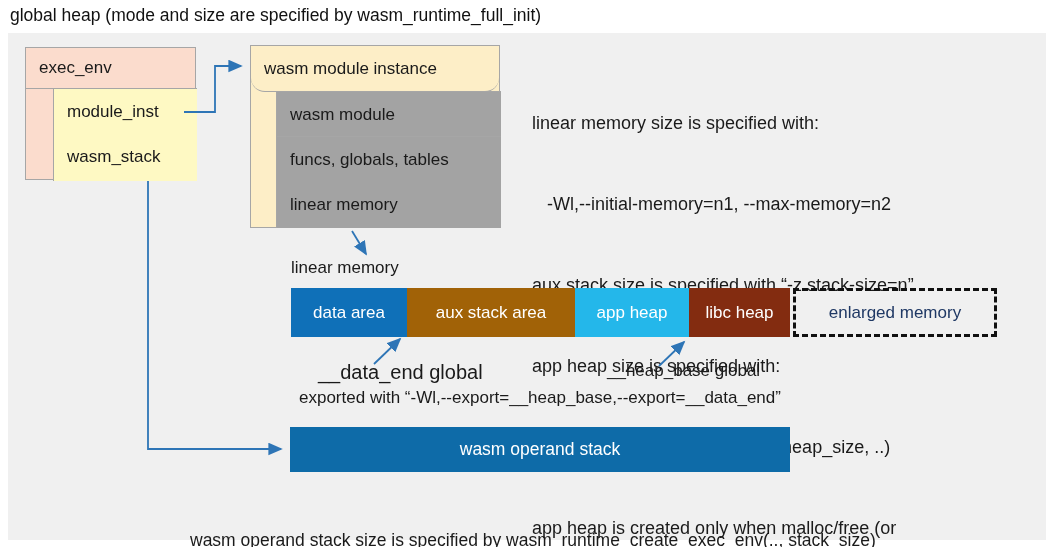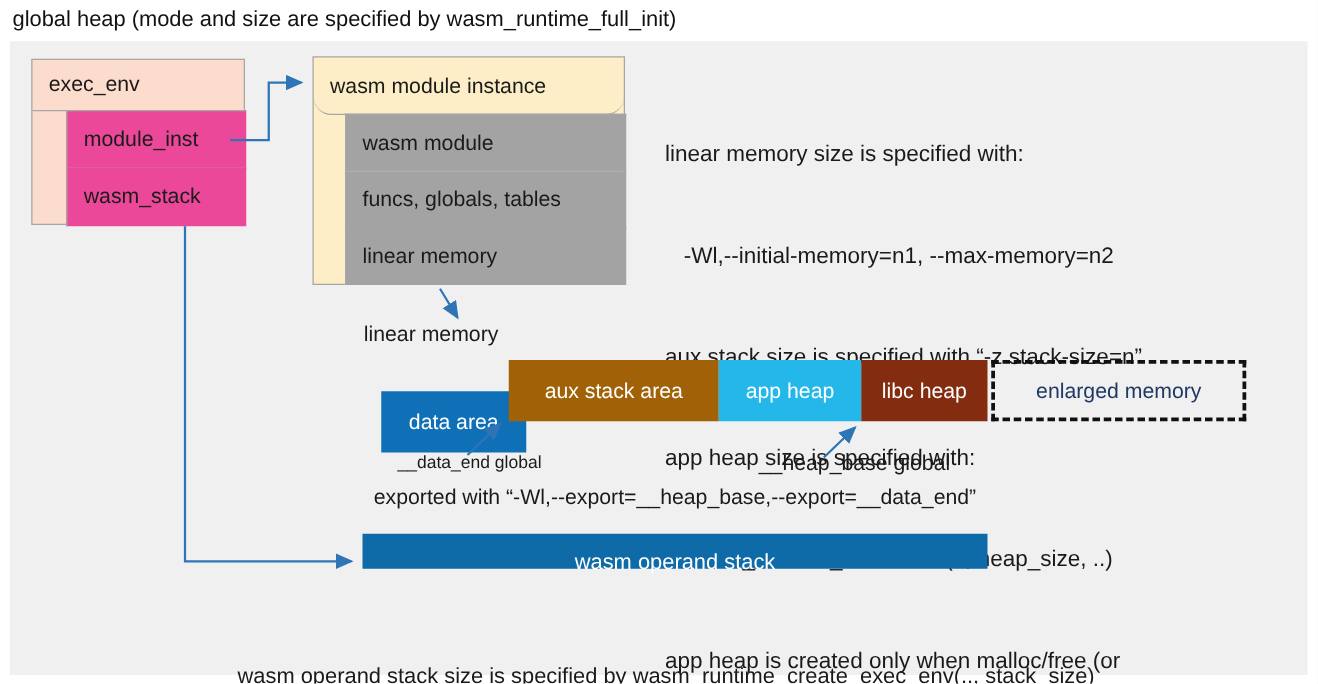--- a/index.html
+++ b/index.html
@@ -14,50 +14,50 @@
   
   .box{box-sizing:border-box;border:1px solid #a6a6a6;}
   .exec-box{left:25px;top:47px;width:171px;height:133px;background:#fbdccd;}
   .inst-box{left:250px;top:45px;width:250px;height:183px;background:#fdeec7;}
   .box-title{position:absolute;left:0;top:0;width:100%;box-sizing:border-box;
     border-bottom:1px solid #a6a6a6;padding-left:13px;font-size:17px;white-space:nowrap;}
   .exec-box .box-title{height:41px;line-height:40px;}
   .inst-box .box-title{height:46px;line-height:45px;border-radius:14px;}
   .sub-row{position:absolute;box-sizing:border-box;border-left:1px solid #a6a6a6;
     padding-left:13px;font-size:17px;white-space:nowrap;}
-  .exec-box .sub-row{left:27px;width:144px;height:47px;line-height:46px;background:#ec4899;}
+  .exec-box .sub-row{left:27px;width:144px;height:47px;line-height:46px;background:#fef9c3;}
   .exec-box .sub-row.r0{top:40px;border-top:1px solid #a6a6a6;border-bottom:1px solid #a6a6a6;}
   .exec-box .sub-row.r1{top:86px;}
   .inst-box .sub-row{left:25px;width:225px;height:46px;line-height:45px;background:#a3a3a3;}
   .inst-box .sub-row.r0{top:45px;border-top:1px solid #a6a6a6;border-bottom:1px solid #a6a6a6;}
   .inst-box .sub-row.r1{top:91px;border-bottom:1px solid #a6a6a6;}
   .inst-box .sub-row.r2{top:136px;}
 
   
   .notes-right{left:532px;top:56px;font-size:18px;line-height:27px;white-space:pre;}
   .notes-right div{white-space:pre;}
 
   
   .lm-label{left:291px;top:258px;font-size:17px;}
   .seg{top:288px;height:49px;line-height:49px;text-align:center;color:#ffffff;
     font-size:17px;box-sizing:border-box;white-space:nowrap;}
-  .seg-data{left:305px;width:116px;background:#0f70b8;margin-top:25px;}
+  .seg-data{left:291px;width:116px;background:#0f70b8;}
   .seg-aux{left:407px;width:168px;background:#a16207;}
   .seg-app{left:575px;width:114px;background:#24b7ea;}
   .seg-libc{left:689px;width:101px;background:#832c10;}
   .seg-enl{left:793px;width:204px;background:transparent;border:3px dashed #111;
     color:#1f3864;line-height:43px;}
 
   
-  .lbl-dataend{left:318px;top:361px;font-size:14px;}
+  .lbl-dataend{left:318px;top:361px;font-size:20px;}
   .lbl-heapbase{left:607px;top:361px;font-size:17px;}
   .lbl-export{left:299px;top:388px;font-size:17px;white-space:nowrap;}
 
   
-  .op-bar{left:290px;top:427px;width:500px;height:28px;background:#0e6ba8;color:#fff;
+  .op-bar{left:290px;top:427px;width:500px;height:45px;background:#0e6ba8;color:#fff;
     font-size:17.5px;line-height:45px;text-align:center;}
   .notes-bottom{left:190px;top:483px;font-size:17.5px;line-height:23px;white-space:pre;}
 
   svg.connectors{position:absolute;left:0;top:0;width:1054px;height:547px;pointer-events:none;}
 </style>
 </head>
 <body>
 
 <div class="stage">
 

